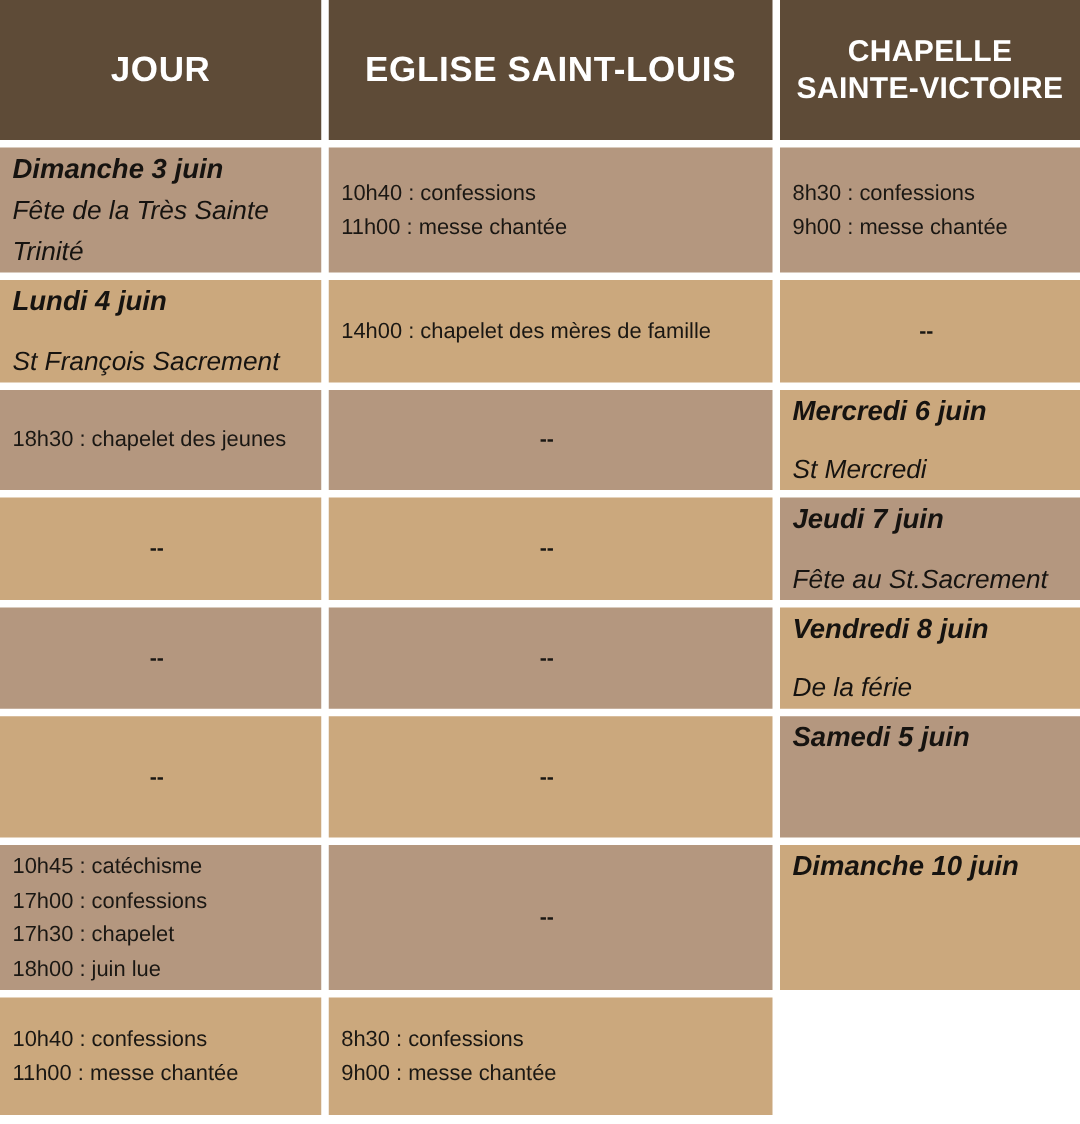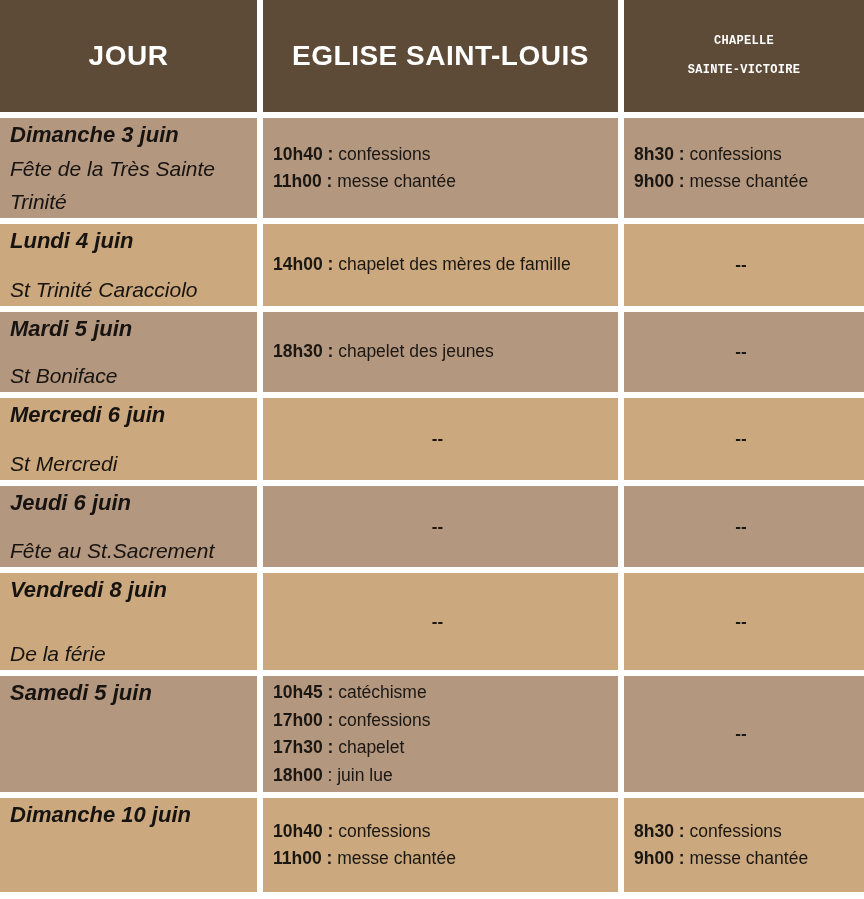--- a/index.html
+++ b/index.html
@@ -23,21 +23,21 @@
     color: #ffffff;
     font-weight: bold;
     display: flex;
     flex-direction: column;
     align-items: center;
     justify-content: center;
     text-align: right;
     font-size: 28px;
     letter-spacing: 0.5px;
   }
-  .hcell.small { font-size: 12px; line-height: 29px; letter-spacing: 0.3px; font-family: Liberation Mono, monospace; }
+  .hcell.small { font-size: 24px; line-height: 29px; letter-spacing: 0.3px; }
 
   
   .dcell {
     display: flex;
     flex-direction: column;
     justify-content: space-between;
     padding-left: 10px;
     padding-right: 6px;
     font-style: italic;
     color: #161310;
@@ -56,21 +56,21 @@
     color: #1a1713;
     font-size: 17.5px;
     line-height: 27.5px;
   }
   .scell.dashcell {
     align-items: center;
     padding-left: 0;
     font-weight: bold;
     font-size: 17px;
   }
-  .sline b { font-weight: bold; }
+  .sline b { font-weight: normal; }
 
   .bg-odd  { background: #b4977f; }
   .bg-even { background: #cba87d; }
 </style>
 </head>
 <body>
 
 <div class="tbl">
   <div class="hcell">JOUR</div>
   <div class="hcell">EGLISE SAINT-LOUIS</div>
@@ -86,50 +86,46 @@
     <div class="scell bg-odd">
       <div class="sline"><b>10h40 :</b><span> confessions</span></div>
       <div class="sline"><b>11h00 :</b><span> messe chantée</span></div>
     </div>
     <div class="scell bg-odd">
       <div class="sline"><b>8h30 :</b><span> confessions</span></div>
       <div class="sline"><b>9h00 :</b><span> messe chantée</span></div>
     </div>
     <div class="dcell bg-even">
       <div class="dayname">Lundi 4 juin</div>
-      <div class="feast">St Trinité Caracciolo</div>
+      <div class="feast">St François Sacrement</div>
     </div>
     <div class="scell bg-even">
       <div class="sline"><b>14h00 :</b><span>  chapelet des mères de famille</span></div>
     </div>
     <div class="scell bg-even dashcell">
       <span class="dash">--</span>
-    </div>
-    <div class="dcell bg-odd">
-      <div class="dayname">Mardi 5 juin</div>
-      <div class="feast">St Boniface</div>
     </div>
     <div class="scell bg-odd">
       <div class="sline"><b>18h30 :</b><span> chapelet des jeunes</span></div>
     </div>
     <div class="scell bg-odd dashcell">
       <span class="dash">--</span>
     </div>
     <div class="dcell bg-even">
       <div class="dayname">Mercredi 6 juin</div>
       <div class="feast">St Mercredi</div>
     </div>
     <div class="scell bg-even dashcell">
       <span class="dash">--</span>
     </div>
     <div class="scell bg-even dashcell">
       <span class="dash">--</span>
     </div>
     <div class="dcell bg-odd">
-      <div class="dayname">Jeudi 6 juin</div>
+      <div class="dayname">Jeudi 7 juin</div>
       <div class="feast">Fête au St.Sacrement</div>
     </div>
     <div class="scell bg-odd dashcell">
       <span class="dash">--</span>
     </div>
     <div class="scell bg-odd dashcell">
       <span class="dash">--</span>
     </div>
     <div class="dcell bg-even">
       <div class="dayname">Vendredi 8 juin</div>

